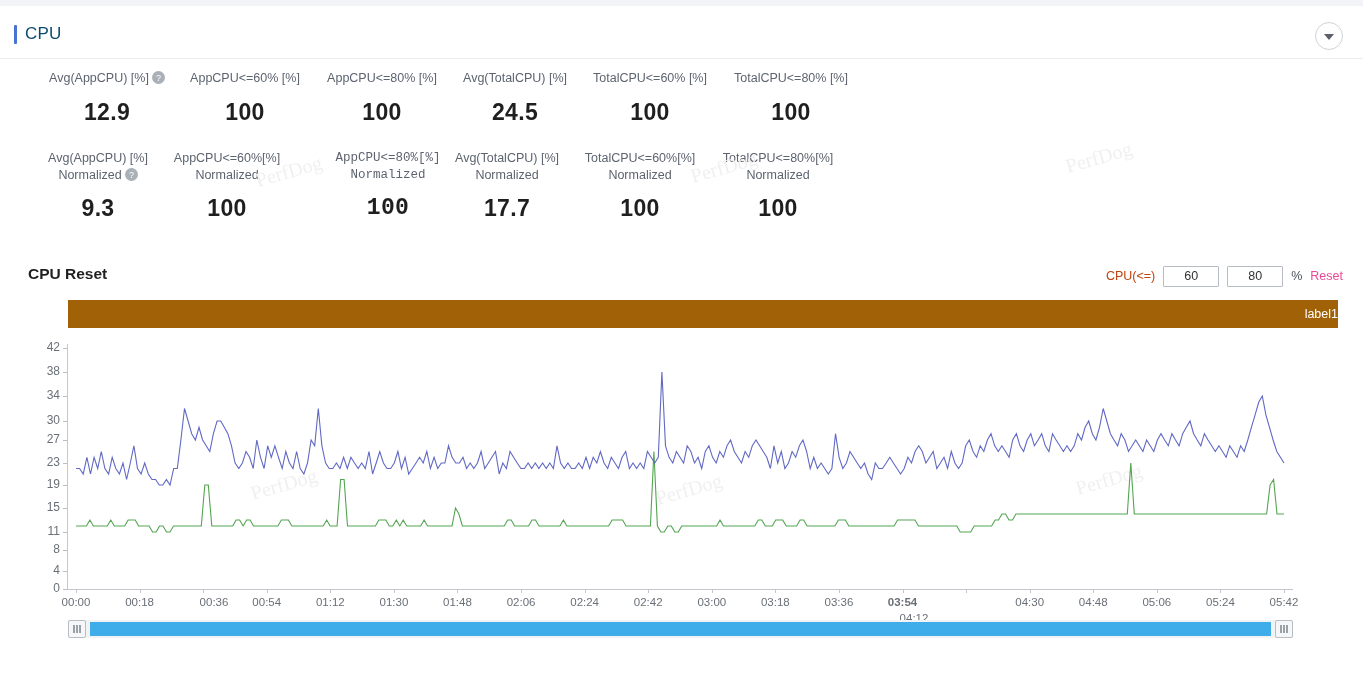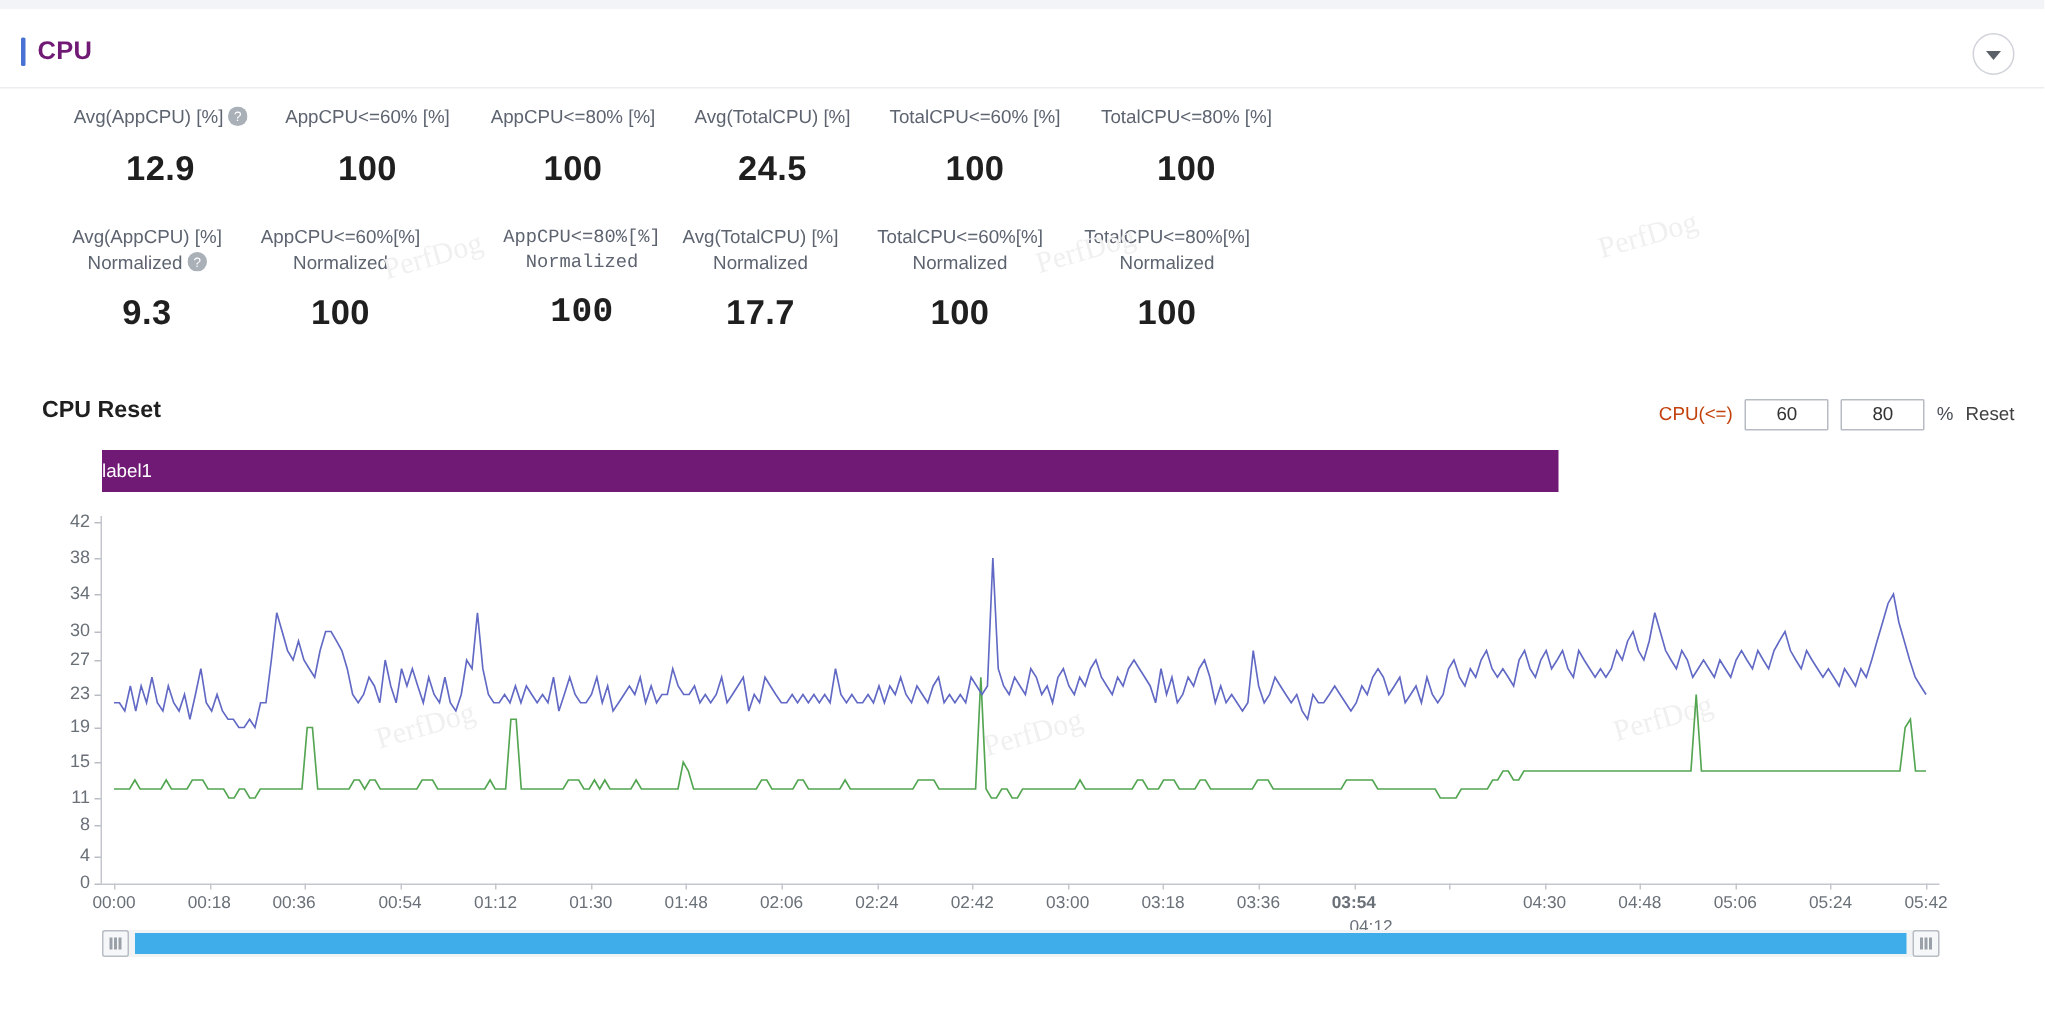--- a/index.html
+++ b/index.html
@@ -12,44 +12,44 @@
     position:relative;
   }
   .page{position:relative;width:1363px;height:677px;background:#fff;}
 
   
   .topstrip{position:absolute;left:0;top:0;width:1363px;height:6px;background:#f2f4f7;}
 
   
   .header{position:absolute;left:0;top:6px;width:1363px;height:52px;background:#fff;border-bottom:1px solid #ebedf0;}
   .hdr-bar{position:absolute;left:14px;top:19px;width:3px;height:19px;background:#4a72d4;border-radius:1px;}
-  .hdr-title{position:absolute;left:25px;top:18px;font-size:17px;font-weight:bold;color:#701a75;letter-spacing:.2px;}
+  .hdr-title{position:absolute;left:25px;top:18px;font-size:17px;font-weight:normal;color:#0c4a6e;letter-spacing:.2px;}
   .collapse-btn{position:absolute;right:20px;top:16px;width:28px;height:28px;border:1px solid #d0d3d9;border-radius:50%;background:#fff;box-sizing:border-box;}
   .collapse-btn svg{position:absolute;left:7px;top:9px;}
 
   
   .metrics{position:absolute;left:0;top:70px;width:1363px;}
   .mrow{position:relative;width:1300px;height:80px;}
   .mrow2{height:92px;}
   .mcell{position:absolute;top:0;text-align:center;}
   .mlabel{font-size:12.5px;color:#5d6470;line-height:17px;white-space:nowrap;}
   .mlabel .q{display:inline-block;vertical-align:-2px;margin-left:3px;width:13px;height:13px;}
   .mval{font-size:23px;font-weight:bold;color:#1f1f1f;margin-top:12px;letter-spacing:.3px;}
   .mrow2 .mval{margin-top:11px;}
 
   
   .section-title{position:absolute;left:28px;top:265px;font-size:15.5px;font-weight:bold;color:#1f1f1f;}
   .cpu-ctrl{position:absolute;right:20px;top:264px;height:24px;display:flex;align-items:center;gap:8px;font-size:12.5px;color:#4a4f57;}
   .cpu-ctrl .lab{color:#c2410c;}
   .cpu-inp{width:56px;height:21px;border:1px solid #b7bcc4;background:#fff;text-align:center;font-size:12.5px;color:#333;font-family:"Liberation Sans",sans-serif;box-sizing:border-box;outline:none;border-radius:1px;}
   .pct{color:#4a4f57;}
-  .reset{color:#404040;cursor:pointer;text-align:center;}
-
-  
-  .banner{position:absolute;left:68px;top:300px;width:971px;height:28px;background:#701a75;display:flex;align-items:center;justify-content:flex-start;}
+  .reset{color:#ec4899;cursor:pointer;text-align:center;}
+
+  
+  .banner{position:absolute;left:68px;top:300px;width:1270px;height:28px;background:#a16207;display:flex;align-items:center;justify-content:flex-end;}
   .banner span{color:#fff;font-size:12.5px;}
 
   
   .plot-wrap{position:absolute;left:0;top:338px;width:1363px;height:280px;}
   .ytick{position:absolute;right:0;font-size:12px;color:#6a7078;text-align:right;width:34px;}
   .ytickmark{position:absolute;width:5px;height:1px;background:#b9bec6;}
   .yaxis-line{position:absolute;left:67px;top:6px;width:1px;height:245px;background:#c3c7cd;}
   .xaxis-line{position:absolute;left:67px;top:251px;width:1226px;height:1px;background:#c3c7cd;}
   .xtick{position:absolute;top:251px;width:1px;height:4px;background:#c3c7cd;}
   .xlabel{position:absolute;top:258px;font-size:11.5px;color:#6a7078;text-align:center;width:60px;}
@@ -198,21 +198,21 @@
         <div class="ytickmark" style="top: 251px; left: 63px;"></div>
       </div>
     <div class="yaxis-line"></div>
     <div class="xaxis-line"></div>
     <div id="xticks">
         <div class="xtick" style="left: 76px;"></div>
         <div class="xlabel" style="left: 46px;">00:00</div>
         <div class="xtick" style="left: 139.579px;"></div>
         <div class="xlabel" style="left: 109.579px;">00:18</div>
         <div class="xtick" style="left: 203.158px;"></div>
-        <div class="xlabel" style="left: 166px;">00:36</div>
+        <div class="xlabel" style="left: 184px;">00:36</div>
         <div class="xtick" style="left: 266.737px;"></div>
         <div class="xlabel" style="left: 236.737px;">00:54</div>
         <div class="xtick" style="left: 330.316px;"></div>
         <div class="xlabel" style="left: 300.316px;">01:12</div>
         <div class="xtick" style="left: 393.895px;"></div>
         <div class="xlabel" style="left: 363.895px;">01:30</div>
         <div class="xtick" style="left: 457.474px;"></div>
         <div class="xlabel" style="left: 427.474px;">01:48</div>
         <div class="xtick" style="left: 521.053px;"></div>
         <div class="xlabel" style="left: 491.053px;">02:06</div>

